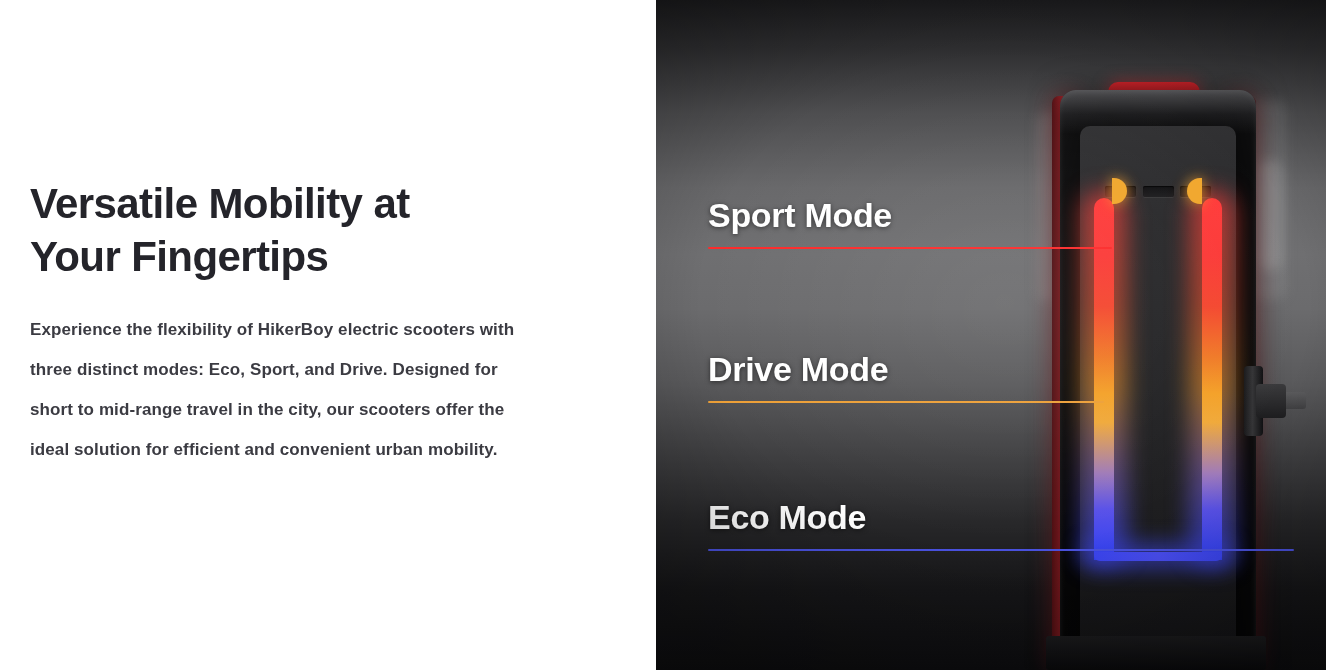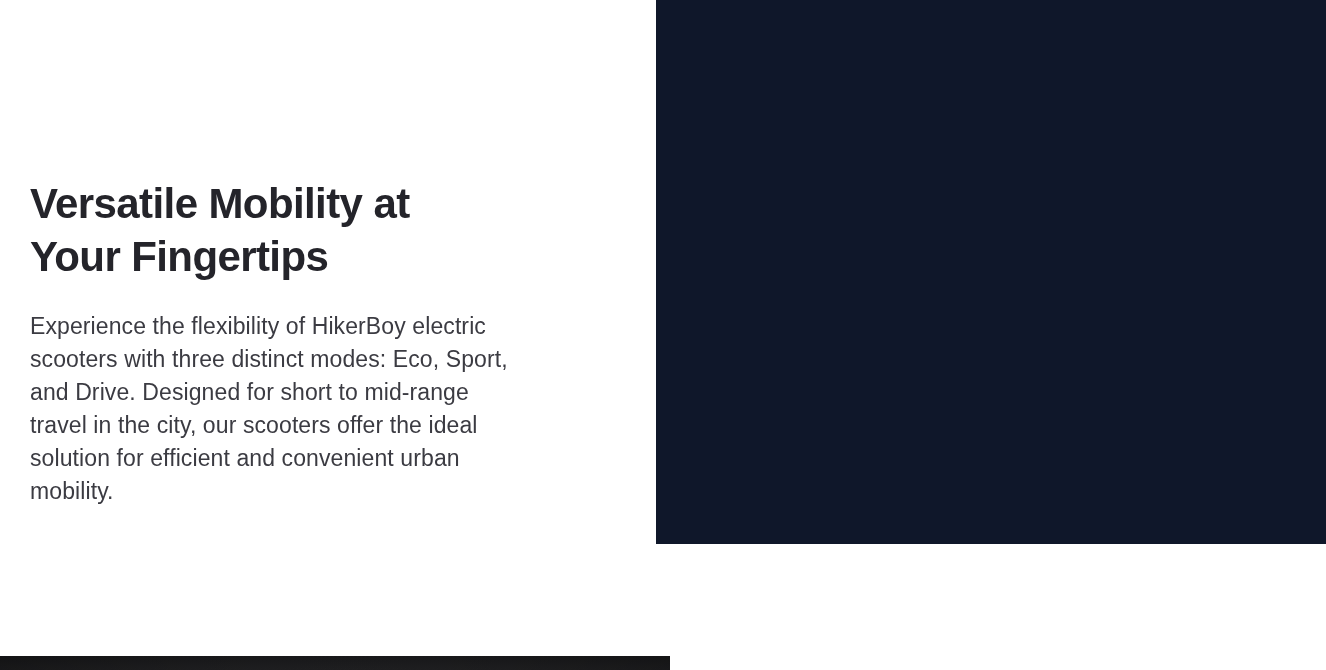--- a/index.html
+++ b/index.html
@@ -10,22 +10,21 @@
     overflow: hidden;
     background: #ffffff;
     font-family: "Liberation Sans", "DejaVu Sans", sans-serif;
   }
 
   #page {
     position: relative;
     width: 1326px;
     height: 544px;
     display: flex;
-    background: #0f172a;
-    flex-direction: column;
+    background: #15803d;
   }
 
   
   .left-pane {
     position: relative;
     width: 656px;
     height: 670px;
     background: #ffffff;
     flex: 0 0 656px;
   }
@@ -43,23 +42,23 @@
     line-height: 1.26;
     font-weight: 700;
     letter-spacing: -0.6px;
     color: #24242a;
     margin-bottom: 26px;
     white-space: pre-line;
   }
 
   .body-copy {
     font-family: "Liberation Sans", "DejaVu Sans", sans-serif;
-    font-size: 23px;
-    line-height: 33px;
-    font-weight: 400;
+    font-size: 17px;
+    line-height: 40px;
+    font-weight: 700;
     color: #3b3b42;
     letter-spacing: 0.1px;
     width: 490px;
   }
 
   
   .right-pane {
     position: relative;
     width: 670px;
     height: 670px;

